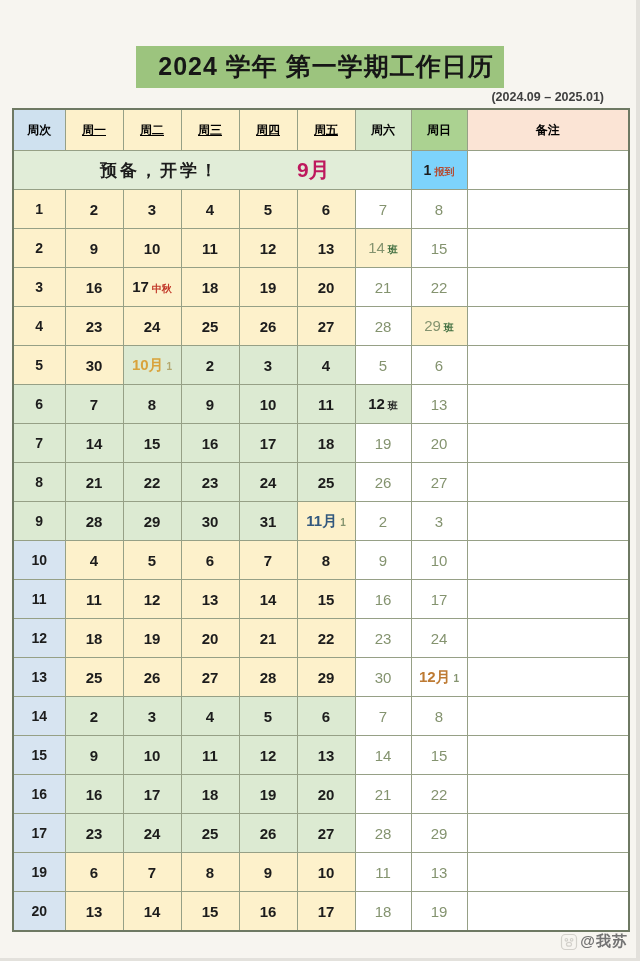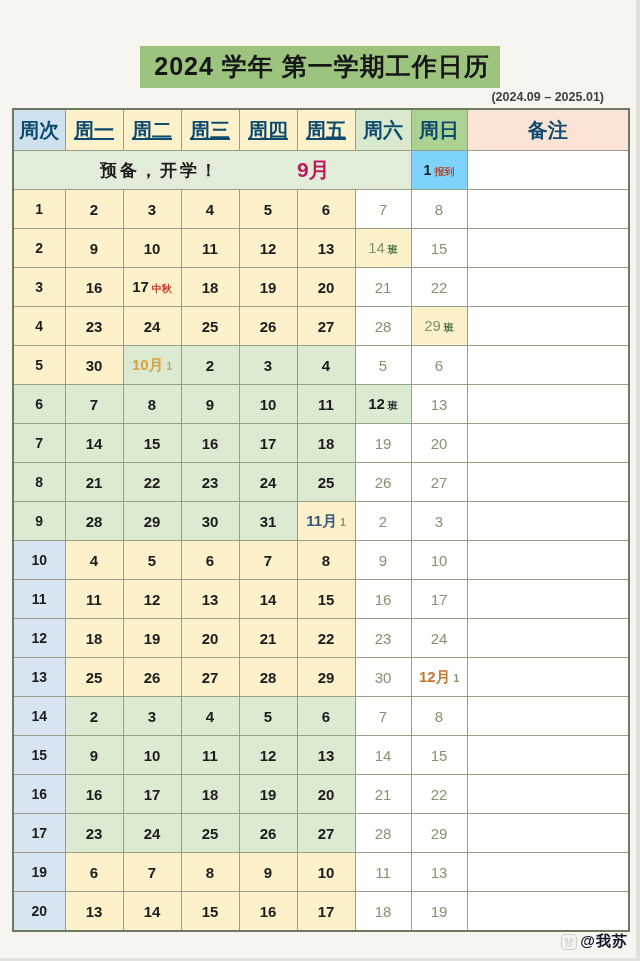--- a/index.html
+++ b/index.html
@@ -13,21 +13,21 @@
   .page-edge{position:absolute;right:0;top:0;width:4px;height:100%;background:#e3e1dc;}
   .page-edge-b{position:absolute;left:0;bottom:0;width:100%;height:3px;background:#e3e1dc;}
 
   .title-wrap{position:absolute;top:46px;left:0;width:100%;text-align:center;}
   .title{
     display:inline-block;
     background:#9cc47e;
     color:#161616;
     font-size:25px;
     font-weight:700;
-    padding:4px 10px 5px 14px;
+    padding:4px 10px 5px 22px;
     letter-spacing:1px;
   }
   .subtitle{
     position:absolute;
     top:90px;right:36px;
     font-size:12.5px;
     color:#404040;
     font-weight:700;
   }
 
@@ -42,21 +42,21 @@
   }
   table.cal td, table.cal th{
     border:1px solid #96a086;
     text-align:center;
     vertical-align:middle;
     padding:0;
     height:38px;
     overflow:hidden;
     white-space:nowrap;
   }
-  table.cal th{height:40px;font-size:20px;font-weight:700;color:#0c4a6e;}
+  table.cal th{height:40px;font-size:12px;font-weight:700;color:#000000;}
 
   .h-blue{background:#cfe1ef;}
   .h-cream{background:#fdf1cb;text-decoration:underline;}
   .h-satgrn{background:#d8e9cd;color:#5b9355;margin-top:31px;}
   .h-sungrn{background:#abd291;color:#2e6b2e;}
   .h-pink{background:#fbe4d5;}
 
   .bg-y{background:#fdf1cb;}
   .bg-g{background:#dcead2;}
   .bg-w{background:#ffffff;}
@@ -99,21 +99,21 @@
     font-weight:700;
     color:#be185d;
   }
   td.banner-sun{background:#7dd3fc;font-size:14px;}
   td.banner-sun .main{color:#1c1c1c;font-weight:700;}
   td.banner-sun .sub{color:#b5492f;}
 
   .watermark{
     position:absolute;
     right:12px;bottom:10px;
-    color:#0f172a;
+    color:#737373;
     font-size:15px;
     font-weight:700;
     display:flex;
     align-items:center;
     gap:2px;
     letter-spacing:1px;
   }
   .watermark svg{display:block;}
 </style>
 </head>

